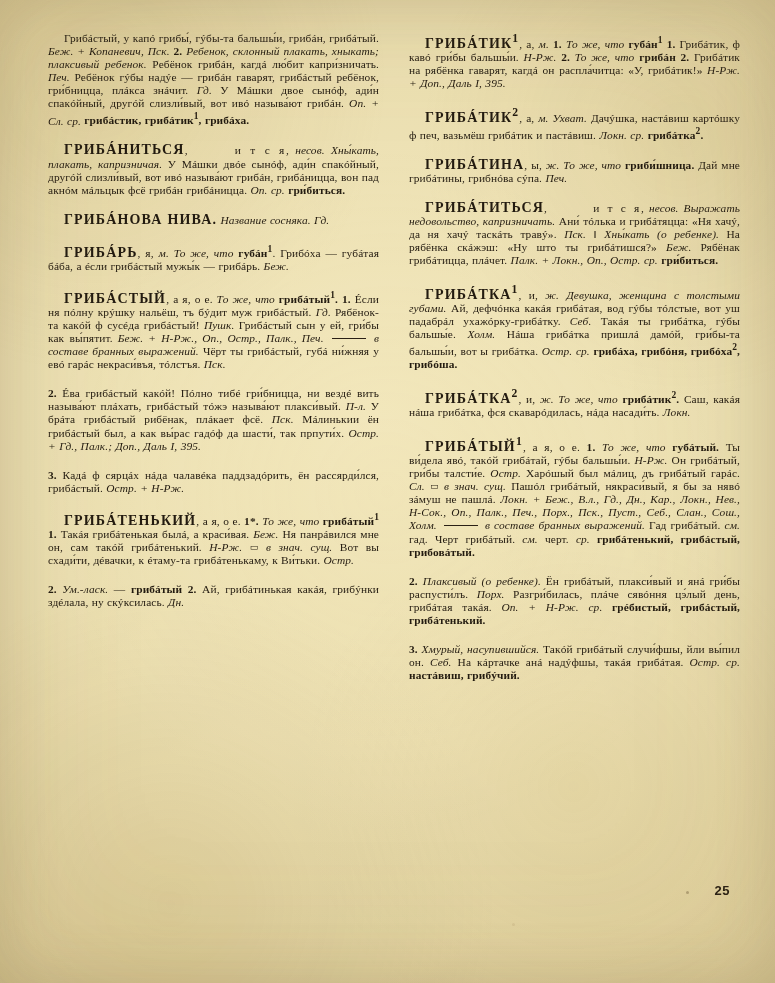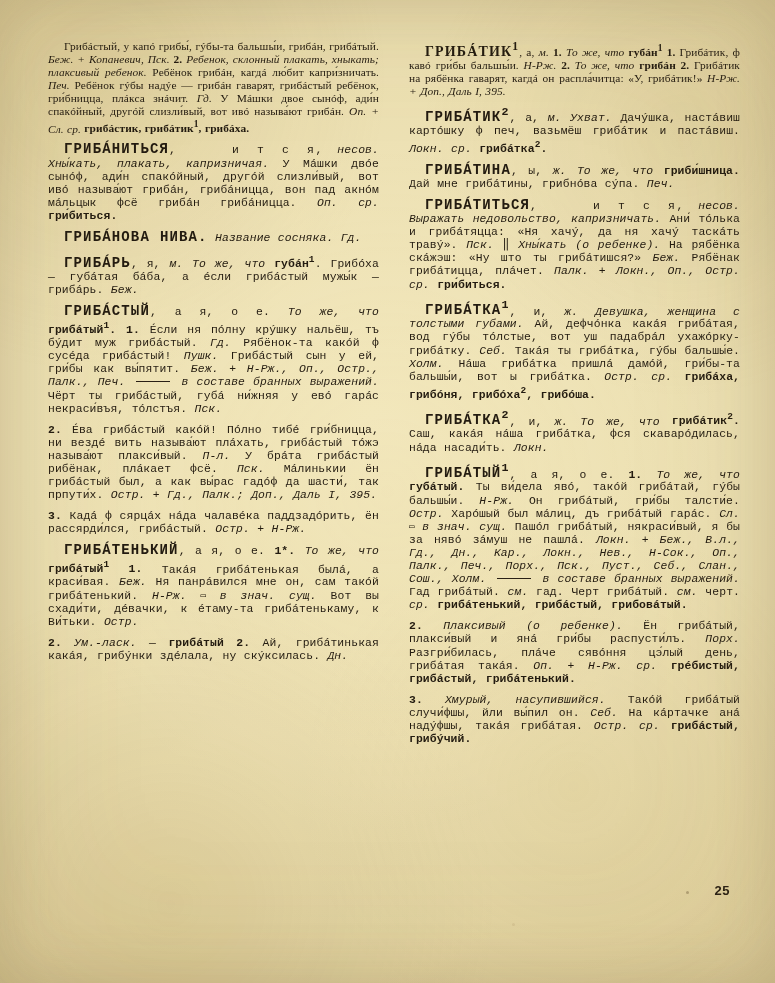--- a/index.html
+++ b/index.html
@@ -39,42 +39,42 @@
     inset: 0;
     pointer-events: none;
     box-shadow:
       inset 0 0 60px rgba(120,100,60,0.20),
       inset 0 0 160px rgba(120,100,60,0.12);
   }
 
   .columns {
     position: absolute;
     left: 48px;
-    top: 40px;
+    top: 32px;
     width: 692px;
     display: flex;
     gap: 30px;
   }
 
   .col {
     width: 331px;
   }
 
   .entry {
     margin: 0 0 0 0;
     text-indent: 16px;
     text-align: justify;
     text-align-last: left;
     font-size: 11.4px;
     line-height: 13.1px;
     letter-spacing: .1px;
     word-spacing: .4px;
     hyphens: manual;
   }
-  .entry + .entry { margin-top: 8px; font-family: Liberation Mono, monospace; }
+  .entry + .entry { margin-top: 16px; }
 
   .entry.noindent { text-indent: 0; }
 
   .hw {            
     font-weight: bold;
     letter-spacing: 1.15px;
     font-size: 14px;
   }
   .gram {          
     font-style: normal;
@@ -135,21 +135,21 @@
 
     <div class="col" id="right-col">
         <p class="entry"><span class="hw">ГРИБÁТИК<sup>1</sup></span>, а, <i>м.</i> <b>1.</b> <i>То же, что</i> <b>губáн<sup>1</sup> 1.</b> Грибáтик, ф кавó гри́бы бальшы́и. <i>Н-Рж.</i> <b>2.</b> <i>То же, что</i> <b>грибáн 2.</b> Грибáтик на рябёнка гаварят, кагдá он распла́читца: «У, грибáтик!» <i>Н-Рж. + Доп., Даль I, 395.</i></p>
         <p class="entry"><span class="hw">ГРИБÁТИК<sup>2</sup></span>, а, <i>м. Ухват.</i> Дачýшка, настáвиш картóшку ф печ, вазьмёш грибáтик и пастáвиш. <i>Локн. ср.</i> <b>грибáтка<sup>2</sup>.</b></p>
         <p class="entry"><span class="hw">ГРИБÁТИНА</span>, ы, <i>ж. То же, что</i> <b>гриби́шница.</b> Дай мне грибáтины, грибнóва сýпа. <i>Печ.</i></p>
         <p class="entry"><span class="hw">ГРИБÁТИТЬСЯ</span>, <span class="gram sp">и т с я</span>, <i>несов. Выражать недовольство, капризничать.</i> Ани́ тóлька и грибáтяцца: «Ня хачý, да ня хачý таскáть травý». <i>Пск.</i> ‖ <i>Хны́кать (о ребенке).</i> На ряб<span>ё</span>нка скáжэш: «Ну што ты грибáтишся?» <i>Беж.</i> Рябёнак грибáтицца, плáчет. <i>Палк. + Локн., Оп., Остр. ср.</i> <b>гри́биться.</b></p>
         <p class="entry"><span class="hw">ГРИБÁТКА<sup>1</sup></span>, и, <i>ж. Девушка, женщина с толстыми губами.</i> Ай, дефчóнка какáя грибáтая, вод гýбы тóлстые, вот уш падабрáл ухажóрку-грибáтку. <i>Себ.</i> Такáя ты грибáтка, гýбы бальшы́е. <i>Холм.</i> Нáша грибáтка пришлá дамóй, гри́бы-та бальшы́и, вот ы грибáтка. <i>Остр. ср.</i> <b>грибáха, грибóня, грибóха<sup>2</sup>, грибóша.</b></p>
         <p class="entry"><span class="hw">ГРИБÁТКА<sup>2</sup></span>, и, <i>ж. То же, что</i> <b>грибáтик<sup>2</sup>.</b> Саш, какáя нáша грибáтка, фся скаварóдилась, нáда насади́ть. <i>Локн.</i></p>
         <p class="entry"><span class="hw">ГРИБÁТЫЙ<sup>1</sup></span>, а я, о е. <b>1.</b> <i>То же, что</i> <b>губáтый.</b> Ты ви́дела явó, такóй грибáтай, гýбы бальшы́и. <i>Н-Рж.</i> Он грибáтый, гри́бы талсти́е. <i>Остр.</i> Харóшый был мáлиц, дъ грибáтый гарáс. <i>Сл.</i> <span class="sqr">▭</span> <i>в знач. сущ.</i> Пашóл грибáтый, някраси́вый, я бы за нявó зáмуш не пашлá. <i>Локн. + Беж., В.л., Гд., Дн., Кар., Локн., Нев., Н-Сок., Оп., Палк., Печ., Порх., Пск., Пуст., Себ., Слан., Сош., Холм.</i> <span class="dash-rule"></span> <i>в составе бранных выражений.</i> Гад грибáтый. <i>см.</i> гад. Черт грибáтый. <i>см.</i> черт. <i>ср.</i> <b>грибáтенький, грибáстый, грибовáтый.</b></p>
         <p class="entry noindent"><b>2.</b> <i>Плаксивый (о ребенке).</i> Ён грибáтый, плакси́вый и янá гри́бы распусти́лъ. <i>Порх.</i> Разгри́билась, плáче сявóння цэ́лый день, грибáтая такáя. <i>Оп. + Н-Рж. ср.</i> <b>грéбистый, грибáстый, грибáтенький.</b></p>
-        <p class="entry noindent"><b>3.</b> <i>Хмурый, насупившийся.</i> Такóй грибáтый случи́фшы, йли вы́пил он. <i>Себ.</i> На кáртачке анá надýфшы, такáя грибáтая. <i>Остр. ср.</i> <b>грибáстый, грибýчий.</b></p>
+        <p class="entry noindent"><b>3.</b> <i>Хмурый, насупившийся.</i> Такóй грибáтый случи́фшы, йли вы́пил он. <i>Себ.</i> На кáртачке анá надýфшы, такáя грибáтая. <i>Остр. ср.</i> <b>настáвиш, грибýчий.</b></p>
       </div>
 
   </div>
 
   <div class="speck" style="left:686px; top:891px;"></div>
   <div class="speck" style="left:512px; top:923px; opacity:.25;"></div>
 
   <div class="page-number">25</div>
 
   <div class="vignette"></div>

